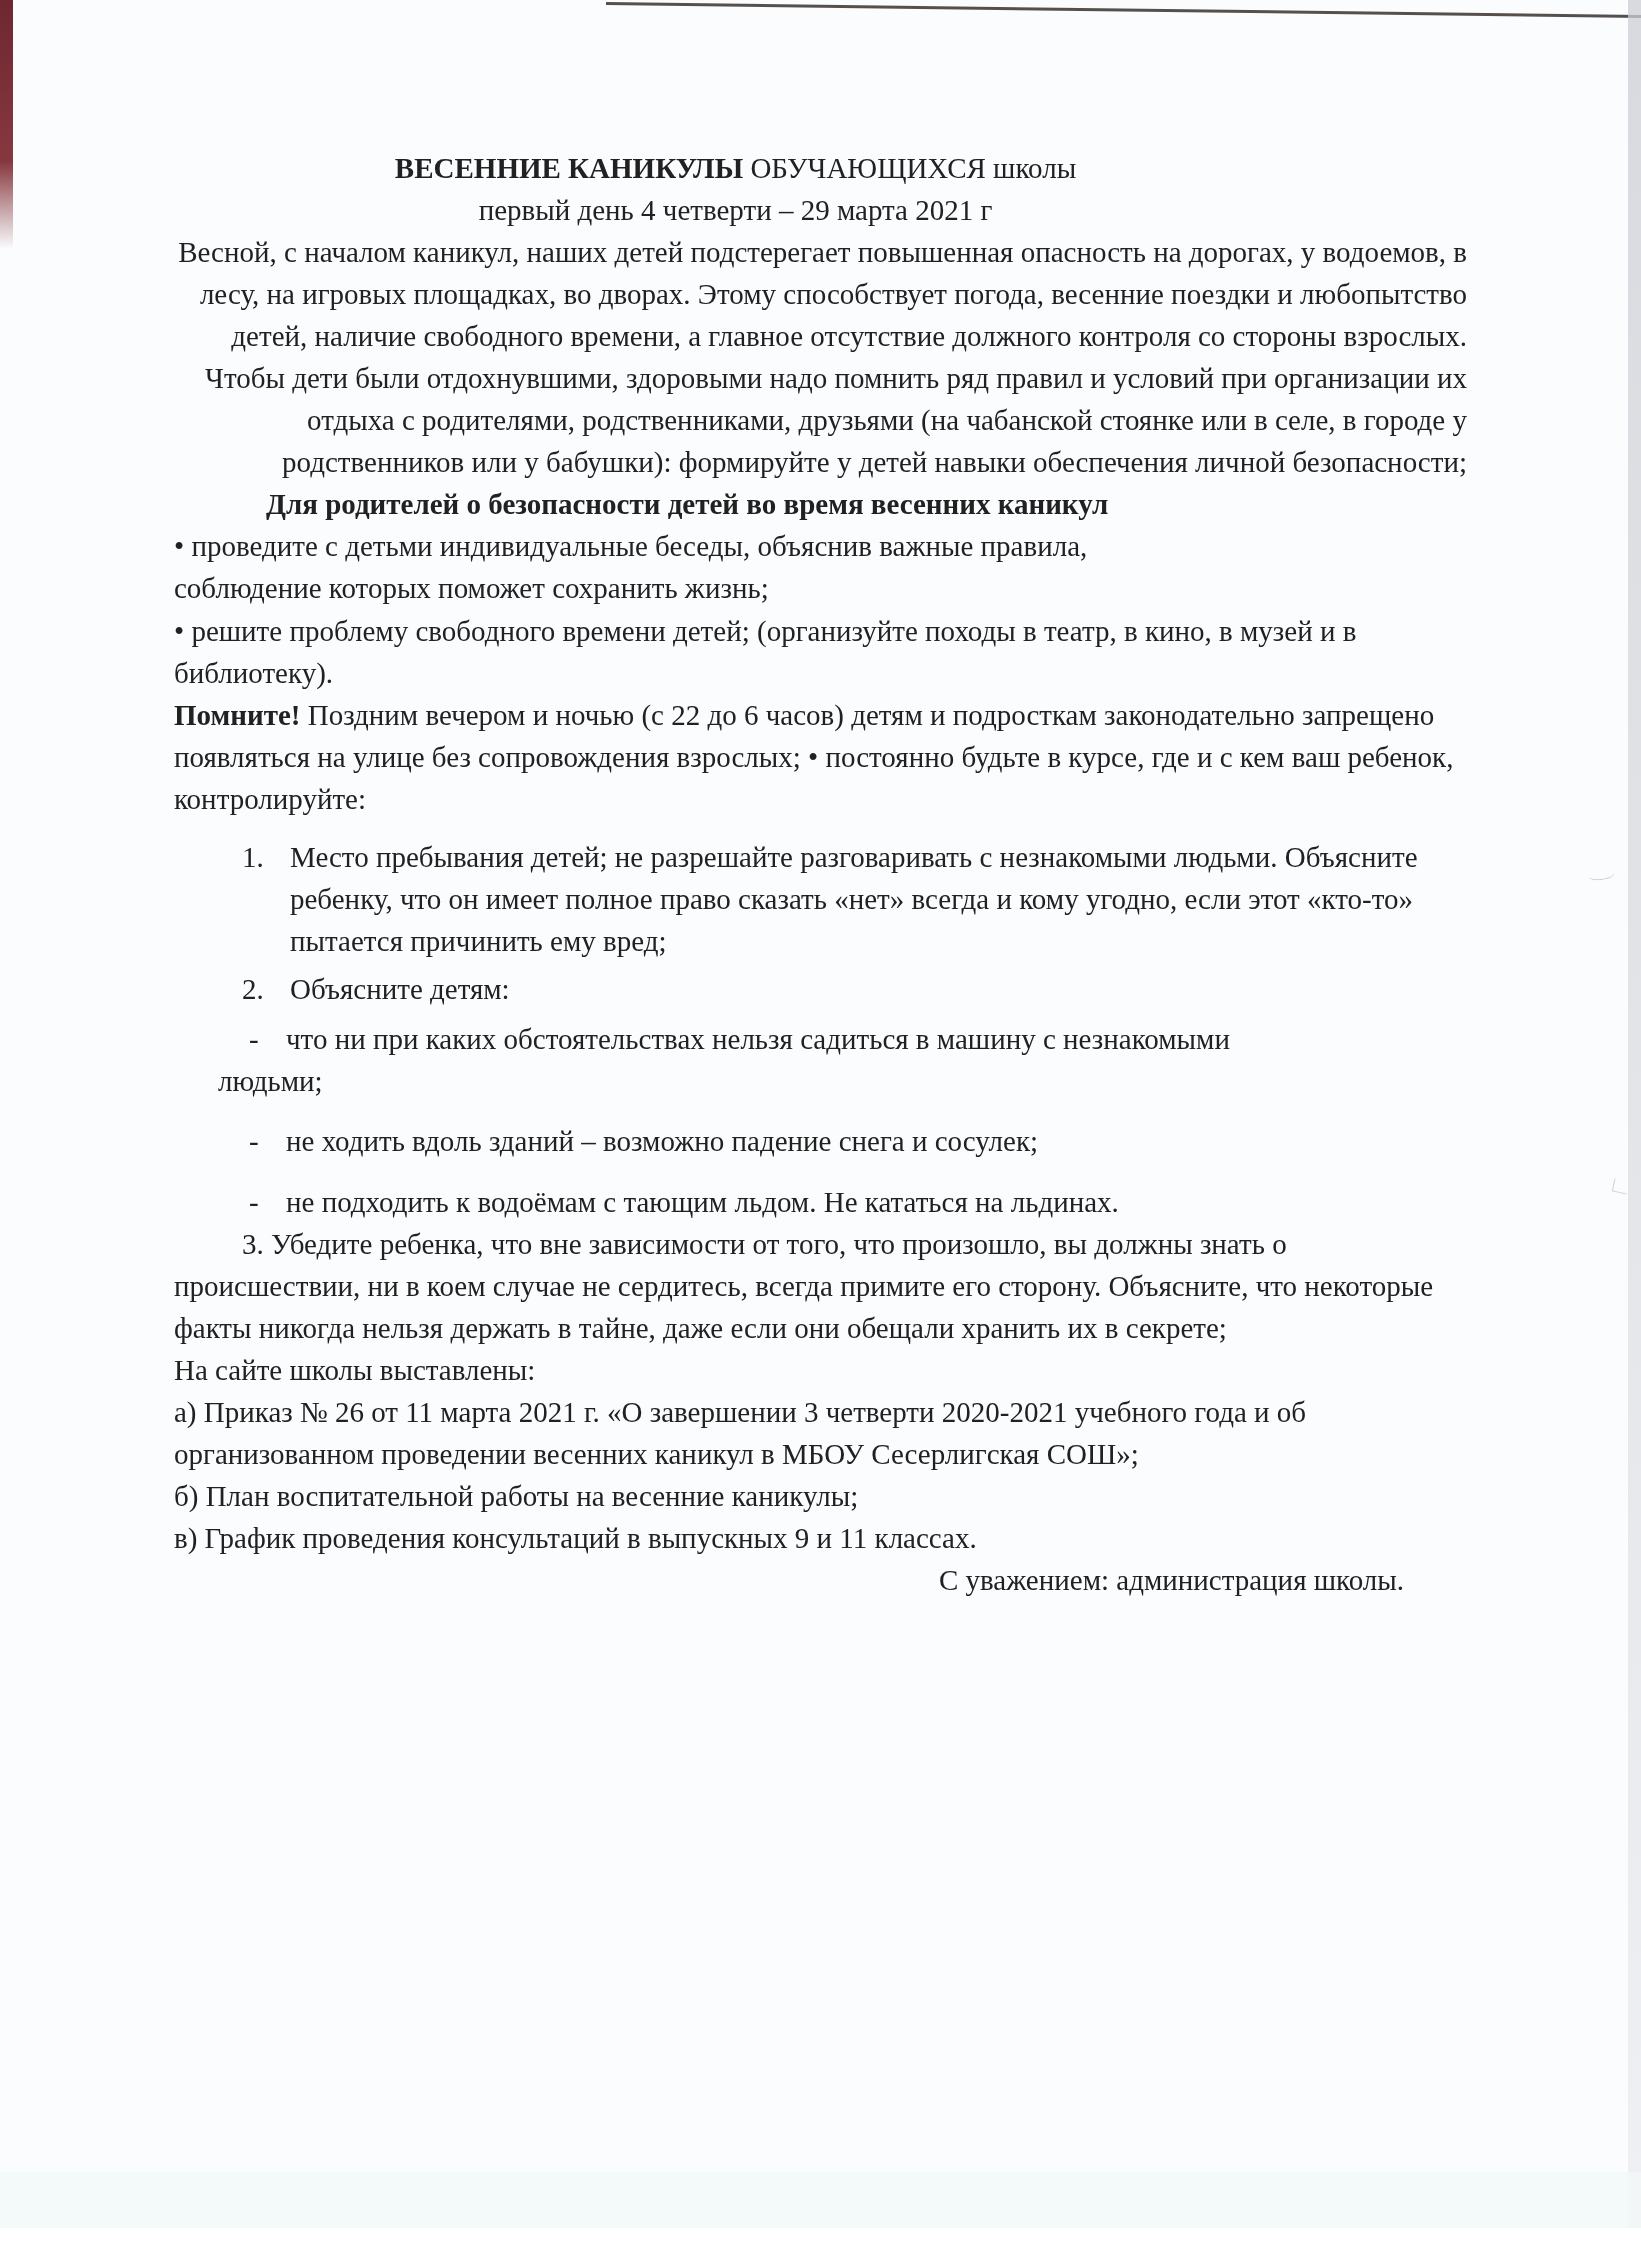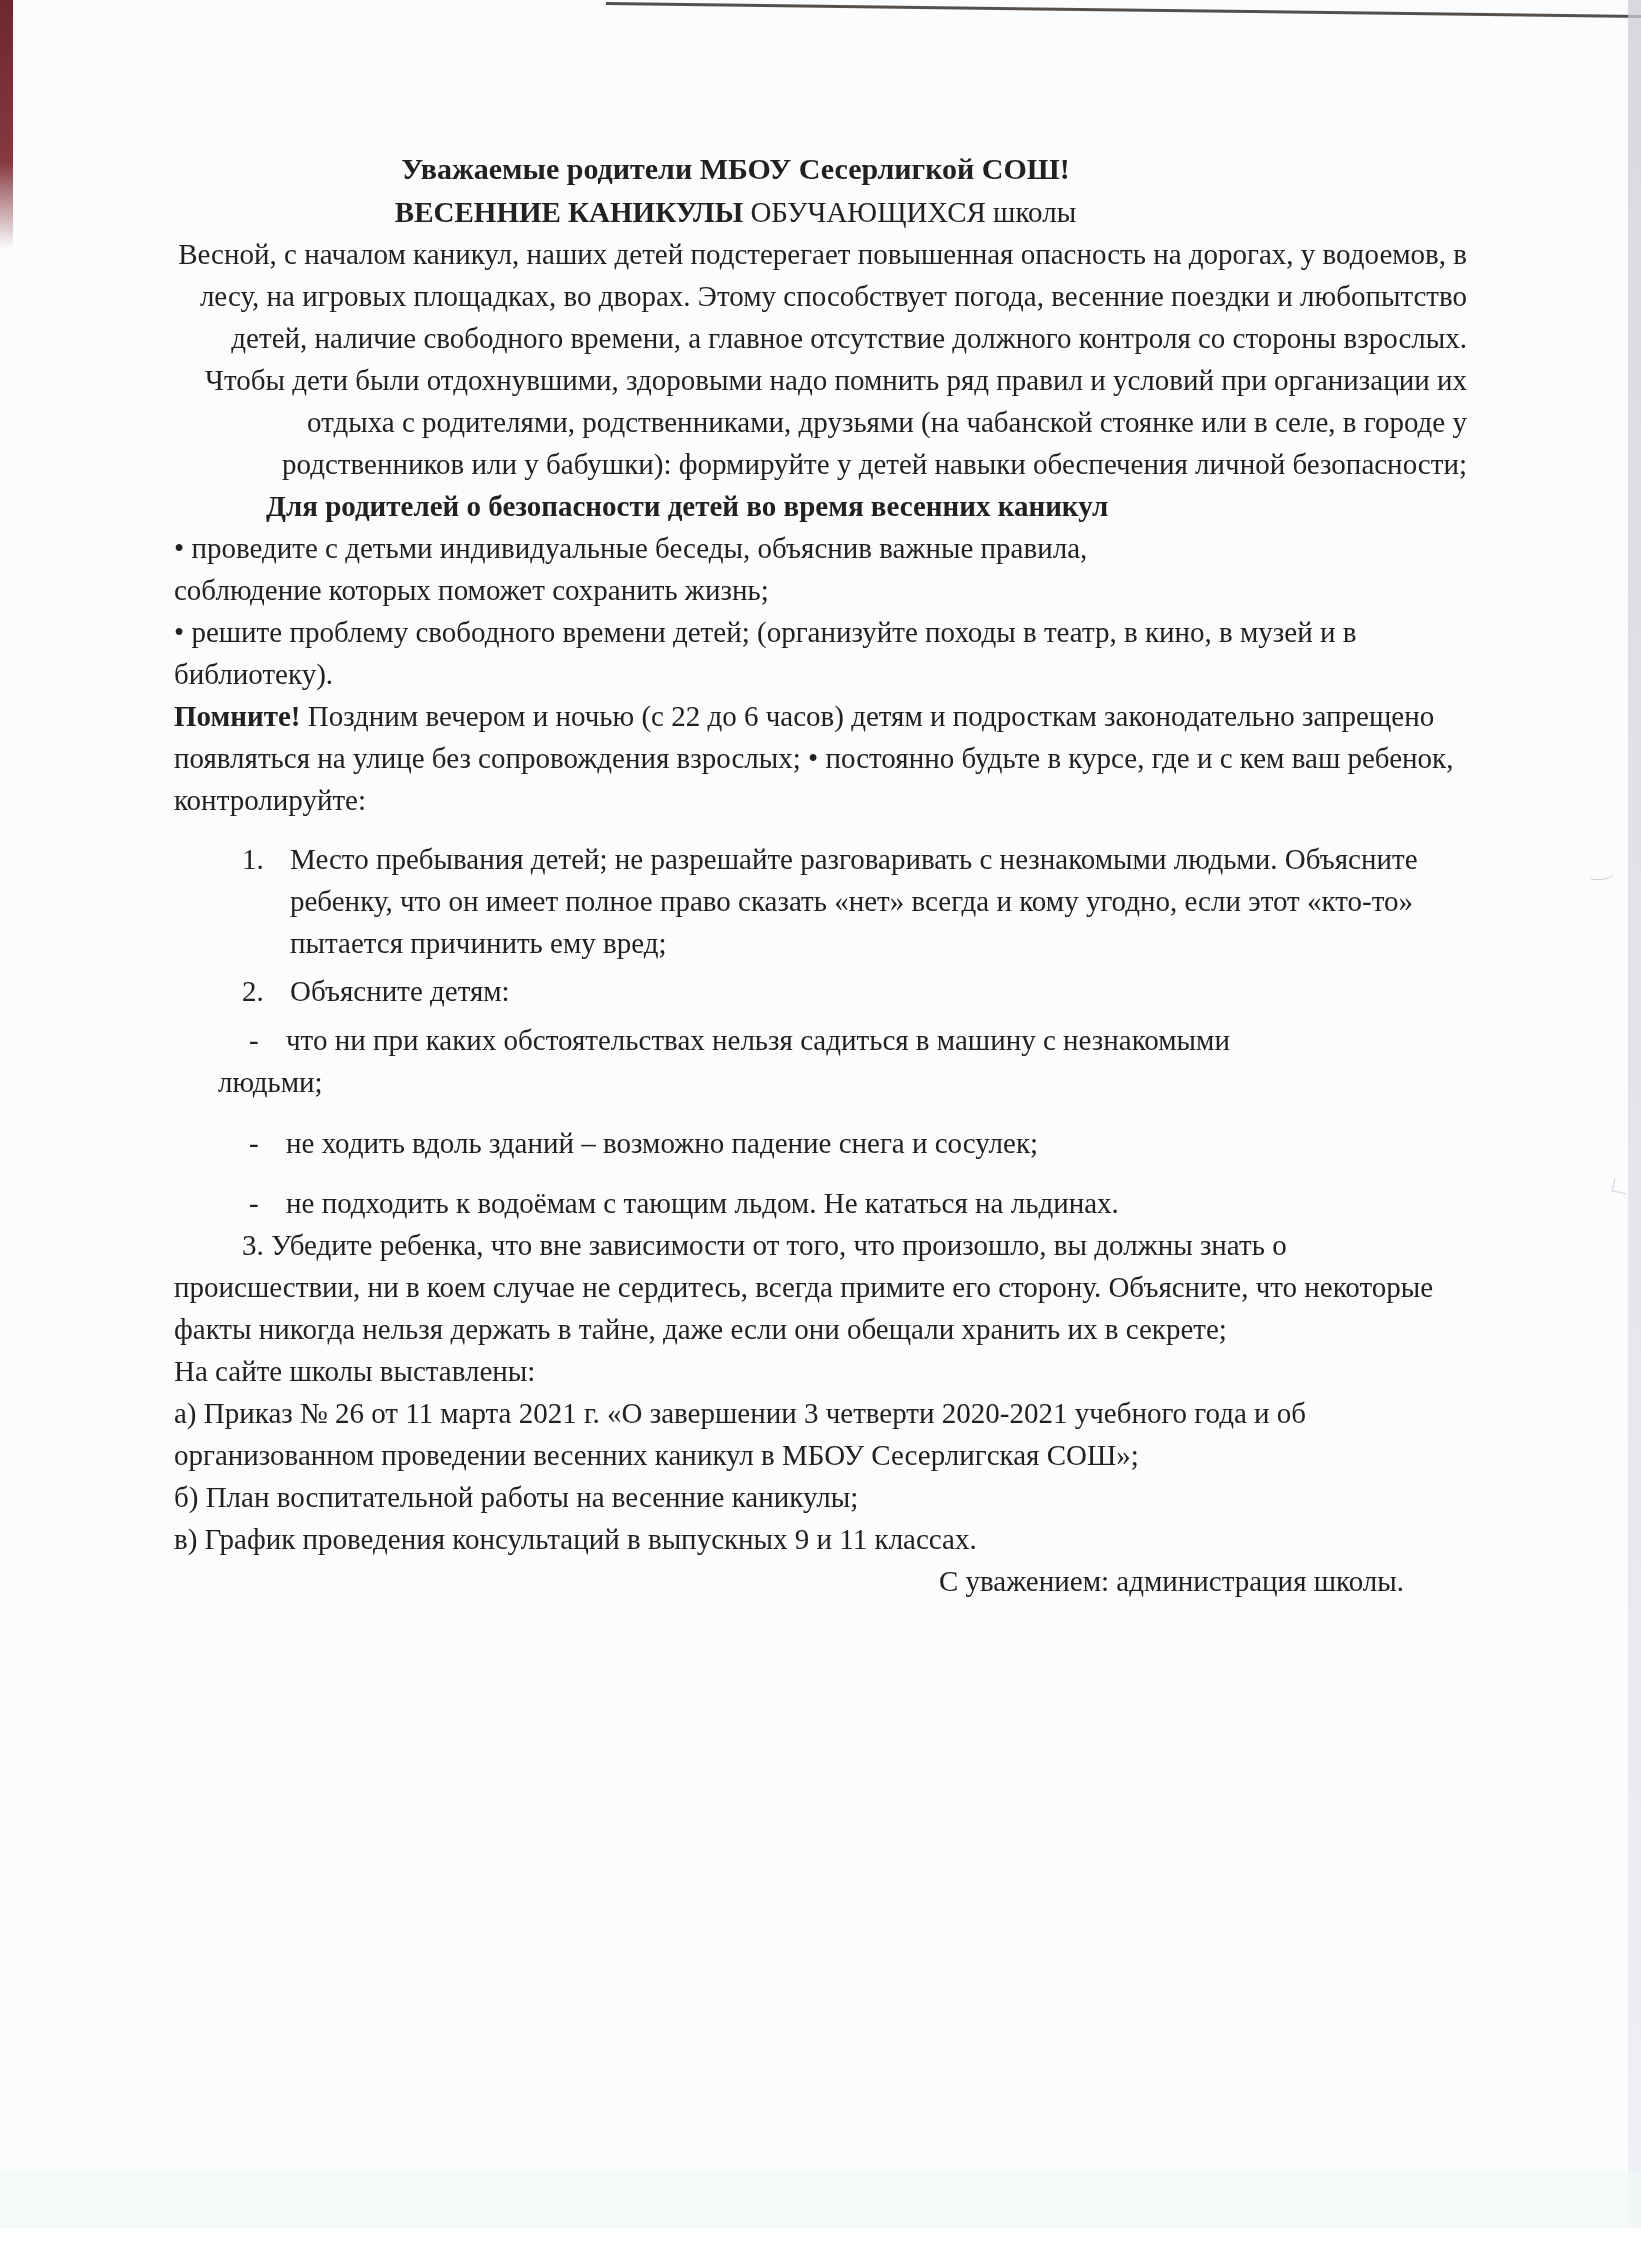--- a/index.html
+++ b/index.html
@@ -111,25 +111,25 @@
   <div class="left-strip"></div>
   <div class="top-line"></div>
   <div class="right-edge"></div>
   <div class="bottom-band"></div>
   <div class="smudge-1"></div>
   <div class="smudge-2"></div>
 
   <div class="content">
 
     <div class="header-block">
-      <p class="center bold title">Уважаемые родители МБОУ Сесерлигкой СОШ!</p>
 
 
       <p class="center c3"><span class="bold">ВЕСЕННИЕ КАНИКУЛЫ</span><span> ОБУЧАЮЩИХСЯ школы</span></p>
 
+      <p class="center">первый день 4 четверти – 29 марта 2021 г</p>
     </div>
 
     <p class="intro">Весной, с началом каникул, наших детей подстерегает повышенная опасность на дорогах, у водоемов, в лесу, на игровых площадках, во дворах. Этому способствует погода, весенние поездки и любопытство детей, наличие свободного времени, а главное отсутствие должного контроля со стороны взрослых. Чтобы дети были отдохнувшими, здоровыми  надо помнить ряд правил и условий при организации их отдыха с родителями, родственниками, друзьями (на чабанской стоянке или в селе, в городе   у родственников или у бабушки): формируйте у детей навыки обеспечения личной безопасности;</p>
 
     <p class="section-heading">Для родителей о безопасности детей во время весенних каникул</p>
 
     <p class="advice-1a">• проведите с детьми индивидуальные беседы, объяснив важные правила,</p>
 
     <p class="advice-1b">соблюдение которых поможет сохранить жизнь;</p>
 

